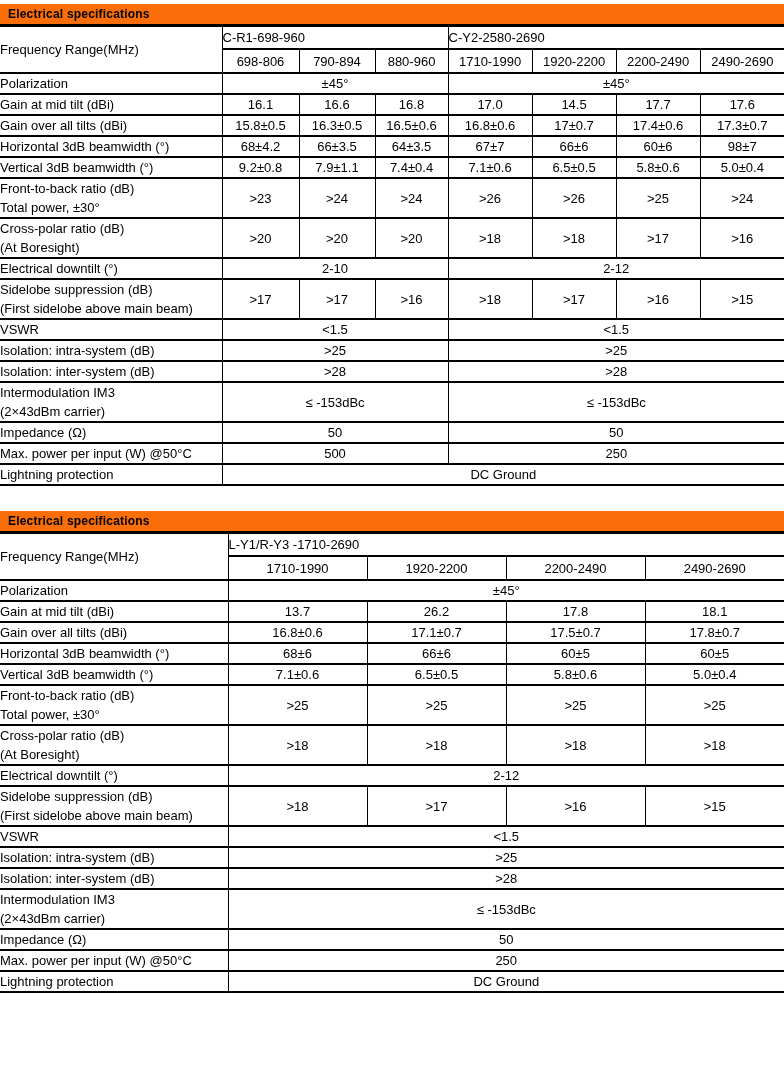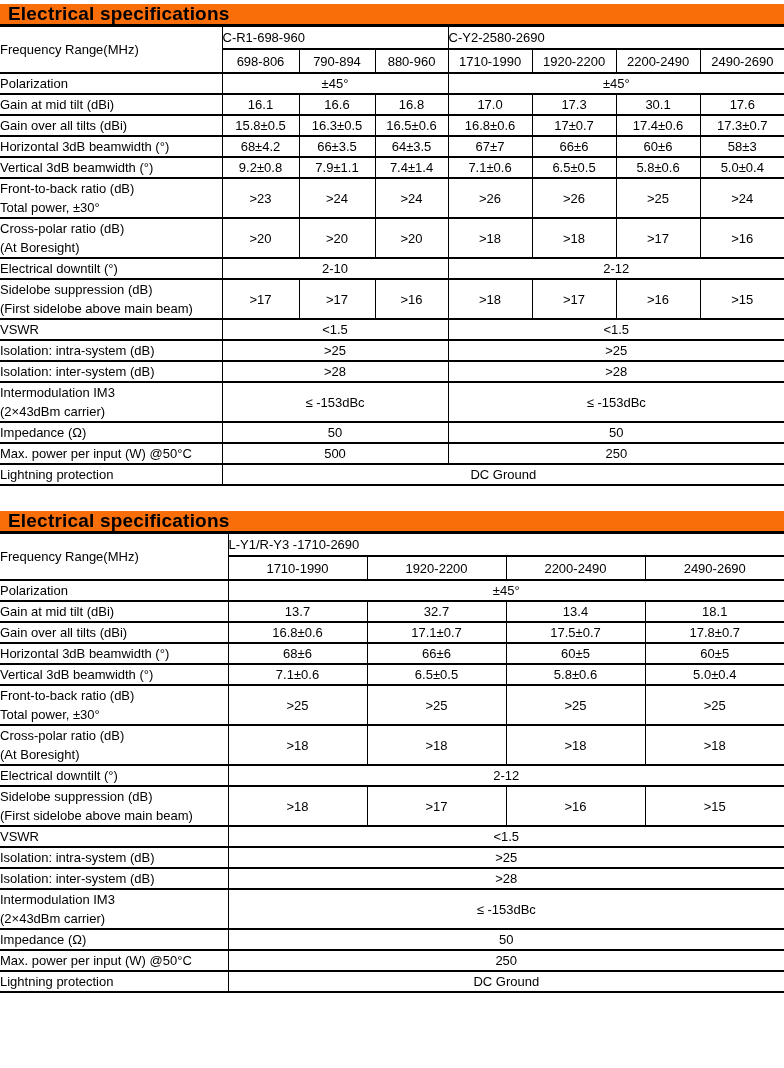--- a/index.html
+++ b/index.html
@@ -24,21 +24,21 @@
     height: 20px;
     box-sizing: content-box;
     background: #FA6E0A;
     border-bottom: 3px solid #000;
     display: flex;
     align-items: center;
     padding: 0;
   }
   .title-bar span {
     font-weight: bold;
-    font-size: 19px;
+    font-size: 12px;
     padding-left: 8px;
     letter-spacing: 0.2px;
   }
   table.spec {
     border-collapse: collapse;
     table-layout: fixed;
     width: 784px;
   }
   table.spec td {
     border: 1px solid #000;
@@ -112,22 +112,22 @@
             <td class="value-cell group-start" colspan="4">±45°</td>
           </tr>
           <tr class="single">
             <td class="row-label">
               <div>Gain at mid tilt (dBi)</div>
             </td>
             <td class="value-cell" colspan="1">16.1</td>
             <td class="value-cell" colspan="1">16.6</td>
             <td class="value-cell" colspan="1">16.8</td>
             <td class="value-cell group-start" colspan="1">17.0</td>
-            <td class="value-cell" colspan="1">17.3</td>
-            <td class="value-cell" colspan="1">30.1</td>
+            <td class="value-cell" colspan="1">14.5</td>
+            <td class="value-cell" colspan="1">17.7</td>
             <td class="value-cell" colspan="1">17.6</td>
           </tr>
           <tr class="single">
             <td class="row-label">
               <div>Gain over all tilts (dBi)</div>
             </td>
             <td class="value-cell" colspan="1">15.8±0.5</td>
             <td class="value-cell" colspan="1">16.3±0.5</td>
             <td class="value-cell" colspan="1">16.5±0.6</td>
             <td class="value-cell group-start" colspan="1">16.8±0.6</td>
@@ -138,29 +138,29 @@
           <tr class="single">
             <td class="row-label">
               <div>Horizontal 3dB beamwidth (°)</div>
             </td>
             <td class="value-cell" colspan="1">68±4.2</td>
             <td class="value-cell" colspan="1">66±3.5</td>
             <td class="value-cell" colspan="1">64±3.5</td>
             <td class="value-cell group-start" colspan="1">67±7</td>
             <td class="value-cell" colspan="1">66±6</td>
             <td class="value-cell" colspan="1">60±6</td>
-            <td class="value-cell" colspan="1">58±3</td>
+            <td class="value-cell" colspan="1">98±7</td>
           </tr>
           <tr class="single">
             <td class="row-label">
               <div>Vertical 3dB beamwidth (°)</div>
             </td>
             <td class="value-cell" colspan="1">9.2±0.8</td>
             <td class="value-cell" colspan="1">7.9±1.1</td>
-            <td class="value-cell" colspan="1">7.4±1.4</td>
+            <td class="value-cell" colspan="1">7.4±0.4</td>
             <td class="value-cell group-start" colspan="1">7.1±0.6</td>
             <td class="value-cell" colspan="1">6.5±0.5</td>
             <td class="value-cell" colspan="1">5.8±0.6</td>
             <td class="value-cell" colspan="1">5.0±0.4</td>
           </tr>
           <tr class="tall">
             <td class="row-label">
               <div>Front-to-back ratio (dB)</div>
               <div>Total power, ±30°</div>
             </td>
@@ -285,22 +285,22 @@
             <td class="row-label">
               <div>Polarization</div>
             </td>
             <td class="value-cell" colspan="4">±45°</td>
           </tr>
           <tr class="single">
             <td class="row-label">
               <div>Gain at mid tilt (dBi)</div>
             </td>
             <td class="value-cell" colspan="1">13.7</td>
-            <td class="value-cell" colspan="1">32.7</td>
-            <td class="value-cell" colspan="1">13.4</td>
+            <td class="value-cell" colspan="1">26.2</td>
+            <td class="value-cell" colspan="1">17.8</td>
             <td class="value-cell" colspan="1">18.1</td>
           </tr>
           <tr class="single">
             <td class="row-label">
               <div>Gain over all tilts (dBi)</div>
             </td>
             <td class="value-cell" colspan="1">16.8±0.6</td>
             <td class="value-cell" colspan="1">17.1±0.7</td>
             <td class="value-cell" colspan="1">17.5±0.7</td>
             <td class="value-cell" colspan="1">17.8±0.7</td>

